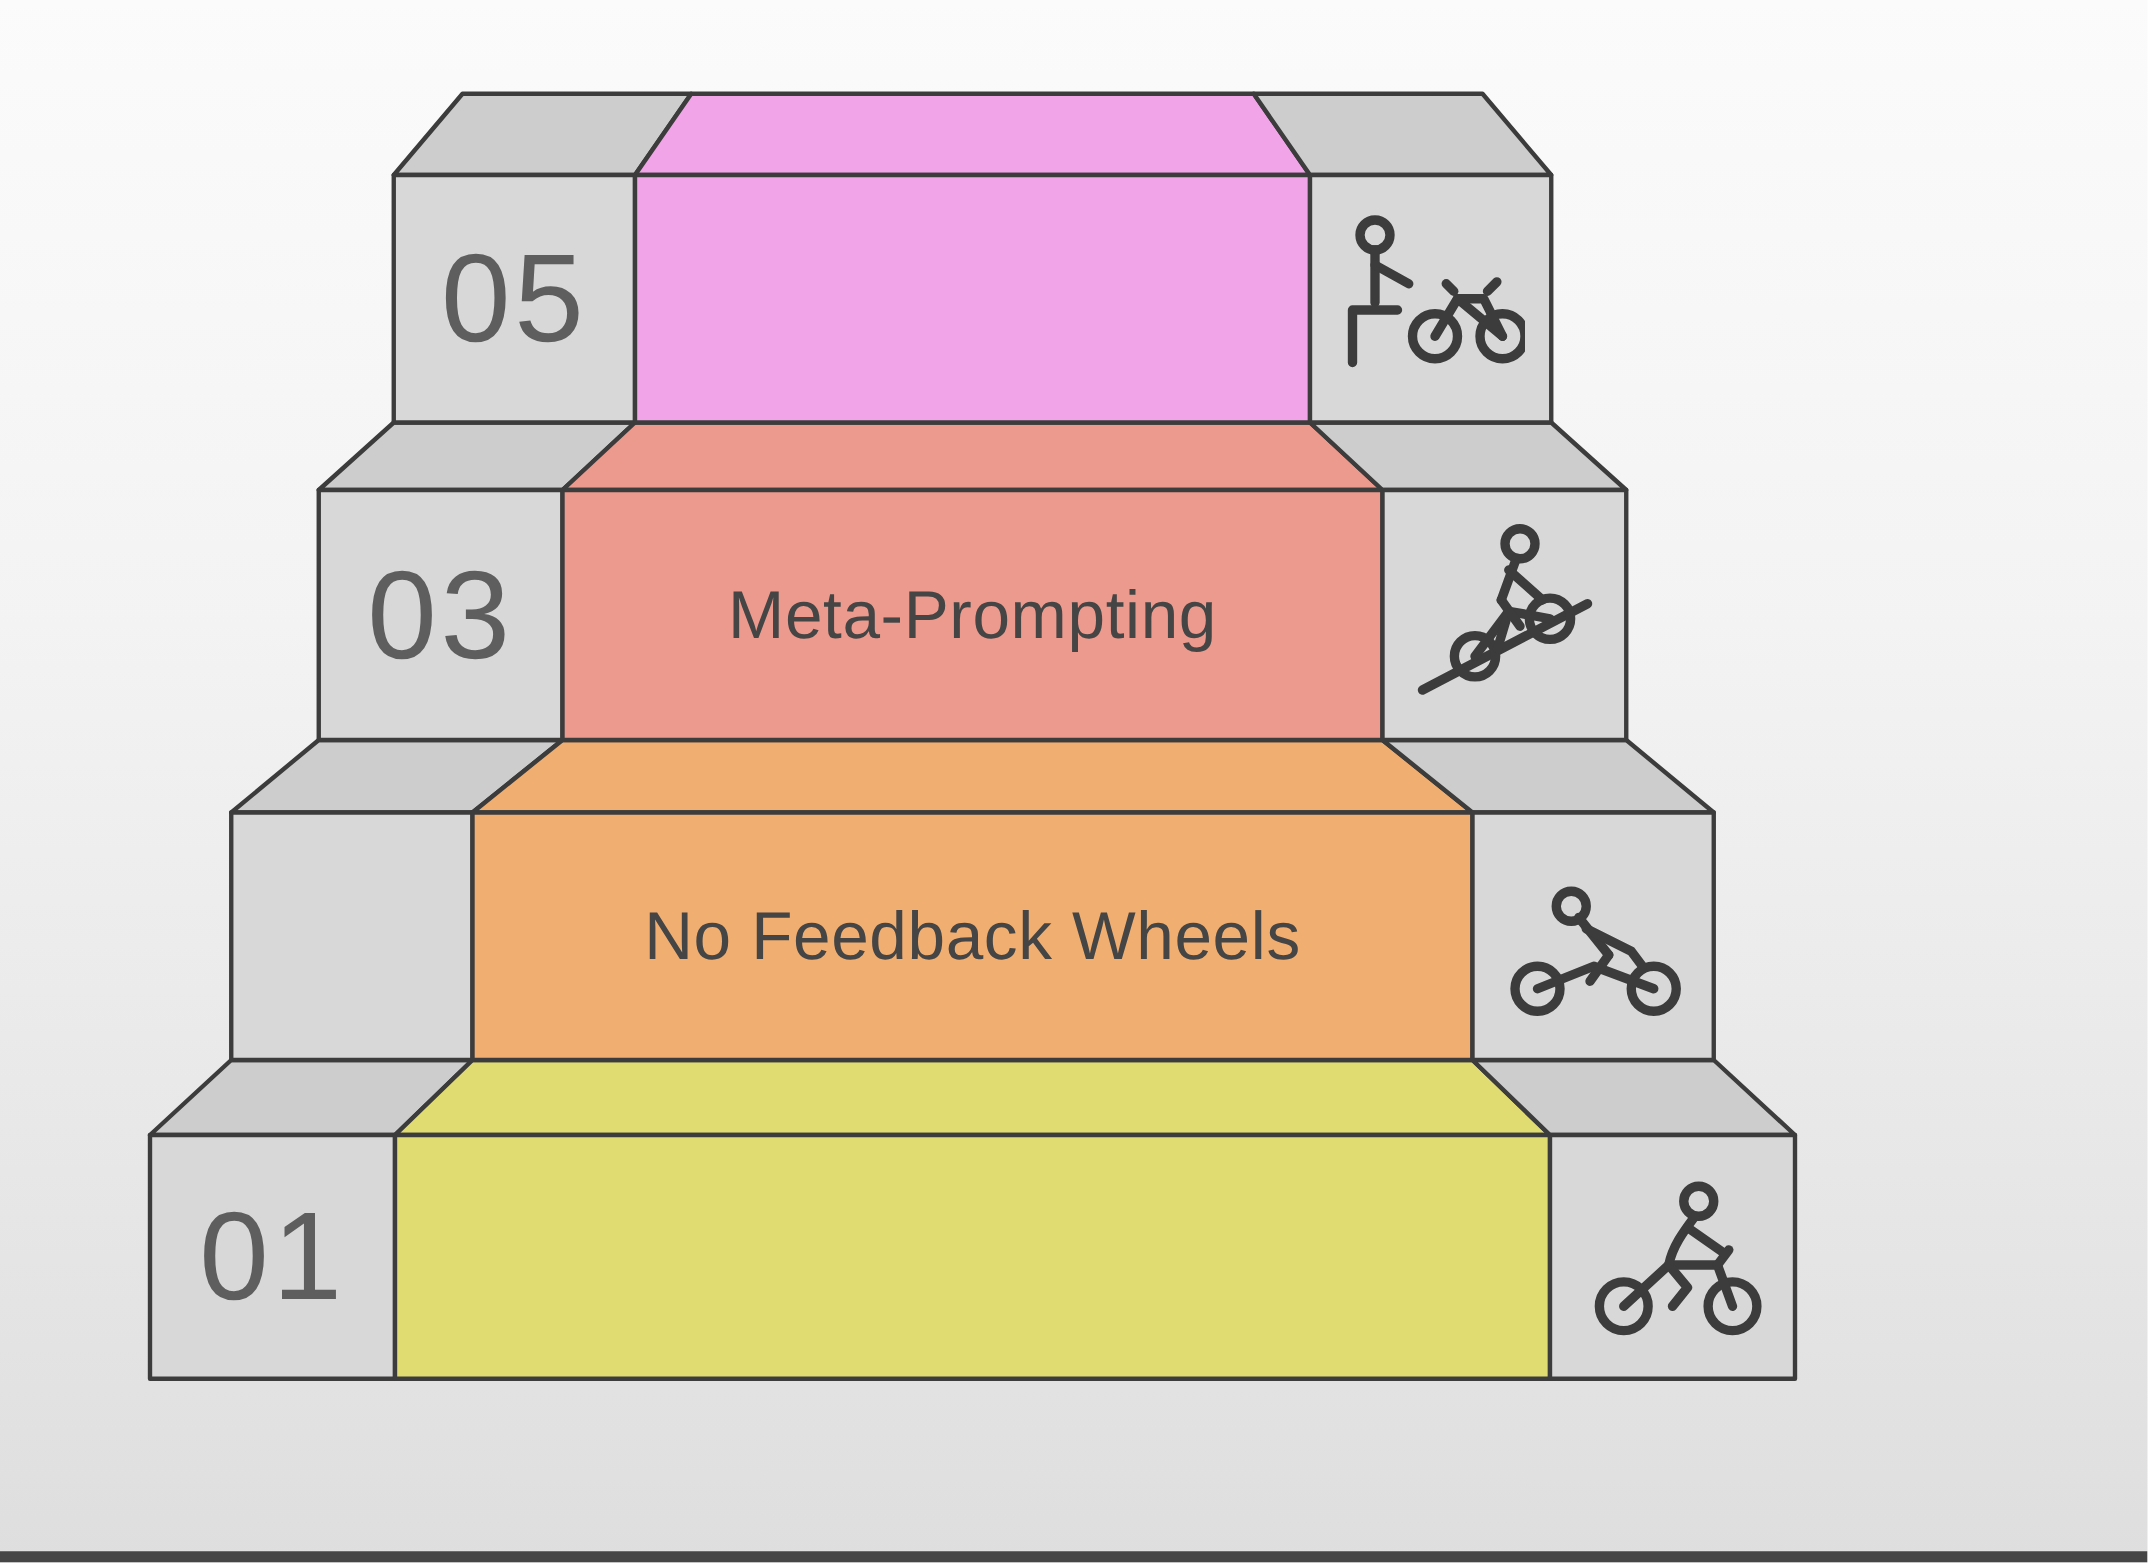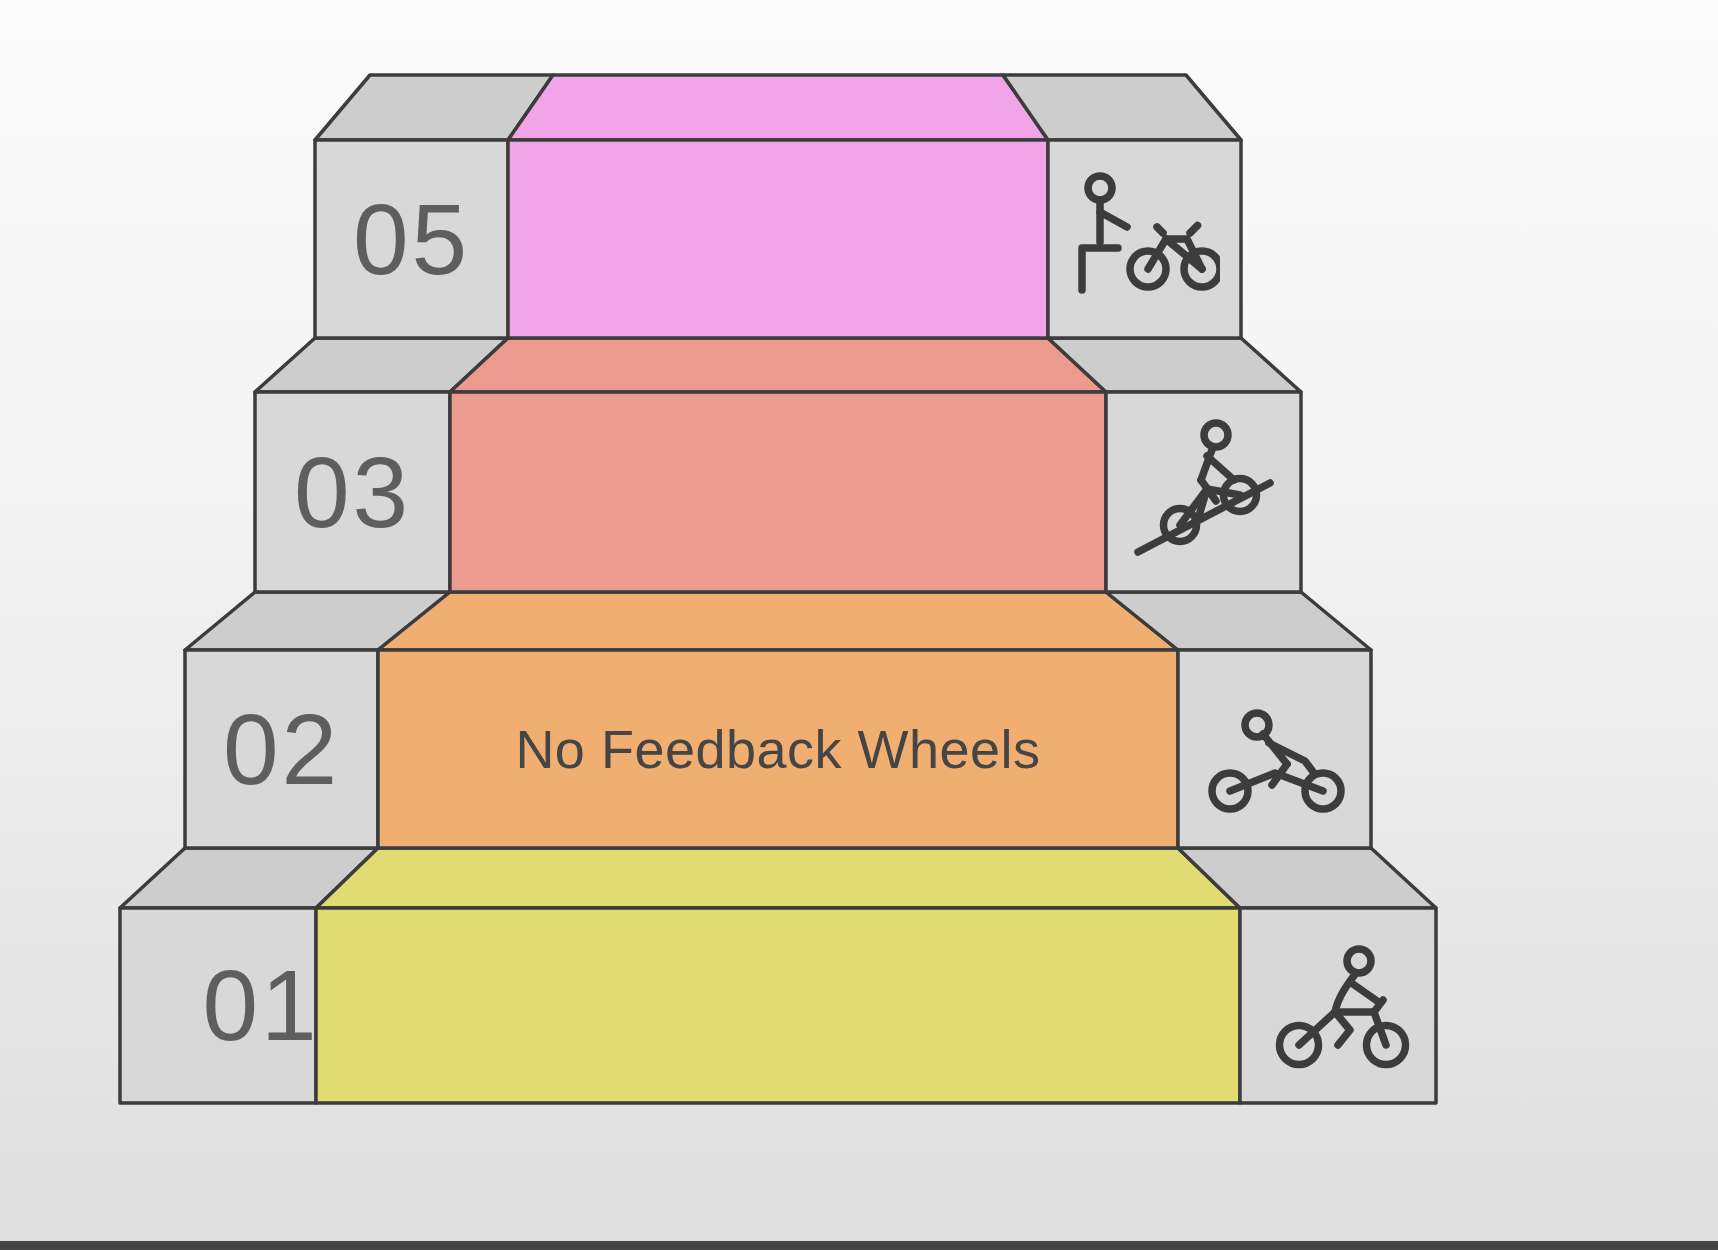--- a/index.html
+++ b/index.html
@@ -51,26 +51,26 @@
 
     <rect x="255" y="392" width="195" height="200" fill="#d8d8d8"></rect>
     <rect x="450" y="392" width="656" height="200" fill="#ec9a8e"></rect>
     <rect x="1106" y="392" width="195" height="200" fill="#d8d8d8"></rect>
 
     <rect x="315" y="140" width="193" height="198" fill="#d8d8d8"></rect>
     <rect x="508" y="140" width="540" height="198" fill="#f1a4e7"></rect>
     <rect x="1048" y="140" width="193" height="198" fill="#d8d8d8"></rect>
   </svg>
 
-  <div class="overlay num" style="left:120px;top:908px;width:196px;height:195px;margin-left:43px;">01</div>
-  <div class="overlay num" style="left:185px;top:650px;width:193px;height:198px;">02</div>
+  <div class="overlay num" style="left:120px;top:908px;width:196px;height:195px;">01</div>
   <div class="overlay num" style="left:255px;top:392px;width:195px;height:200px;">03</div>
   <div class="overlay num" style="left:315px;top:140px;width:193px;height:198px;">05</div>
 
   <div class="overlay label" style="left:378px;top:650px;width:800px;height:198px;">No Feedback Wheels</div>
+  <div class="overlay label" style="left:450px;top:392px;width:656px;height:200px;">Meta-Prompting</div>
 
   <div class="overlay iconbox" style="left:1240px;top:908px;width:196px;height:195px;">
     <svg width="150" height="150" viewBox="0 0 100 100">
       <circle cx="24" cy="76" r="13"></circle>
       <circle cx="82" cy="76" r="13"></circle>
       <path d="M24 76 L48 54 L74 54 L82 76"></path>
       <path d="M48 54 L58 66 L50 76"></path>
       <path d="M74 54 L80 46"></path>
       <circle cx="64" cy="20" r="8"></circle>
       <path d="M62 28 C56 36 50 44 48 54"></path>

